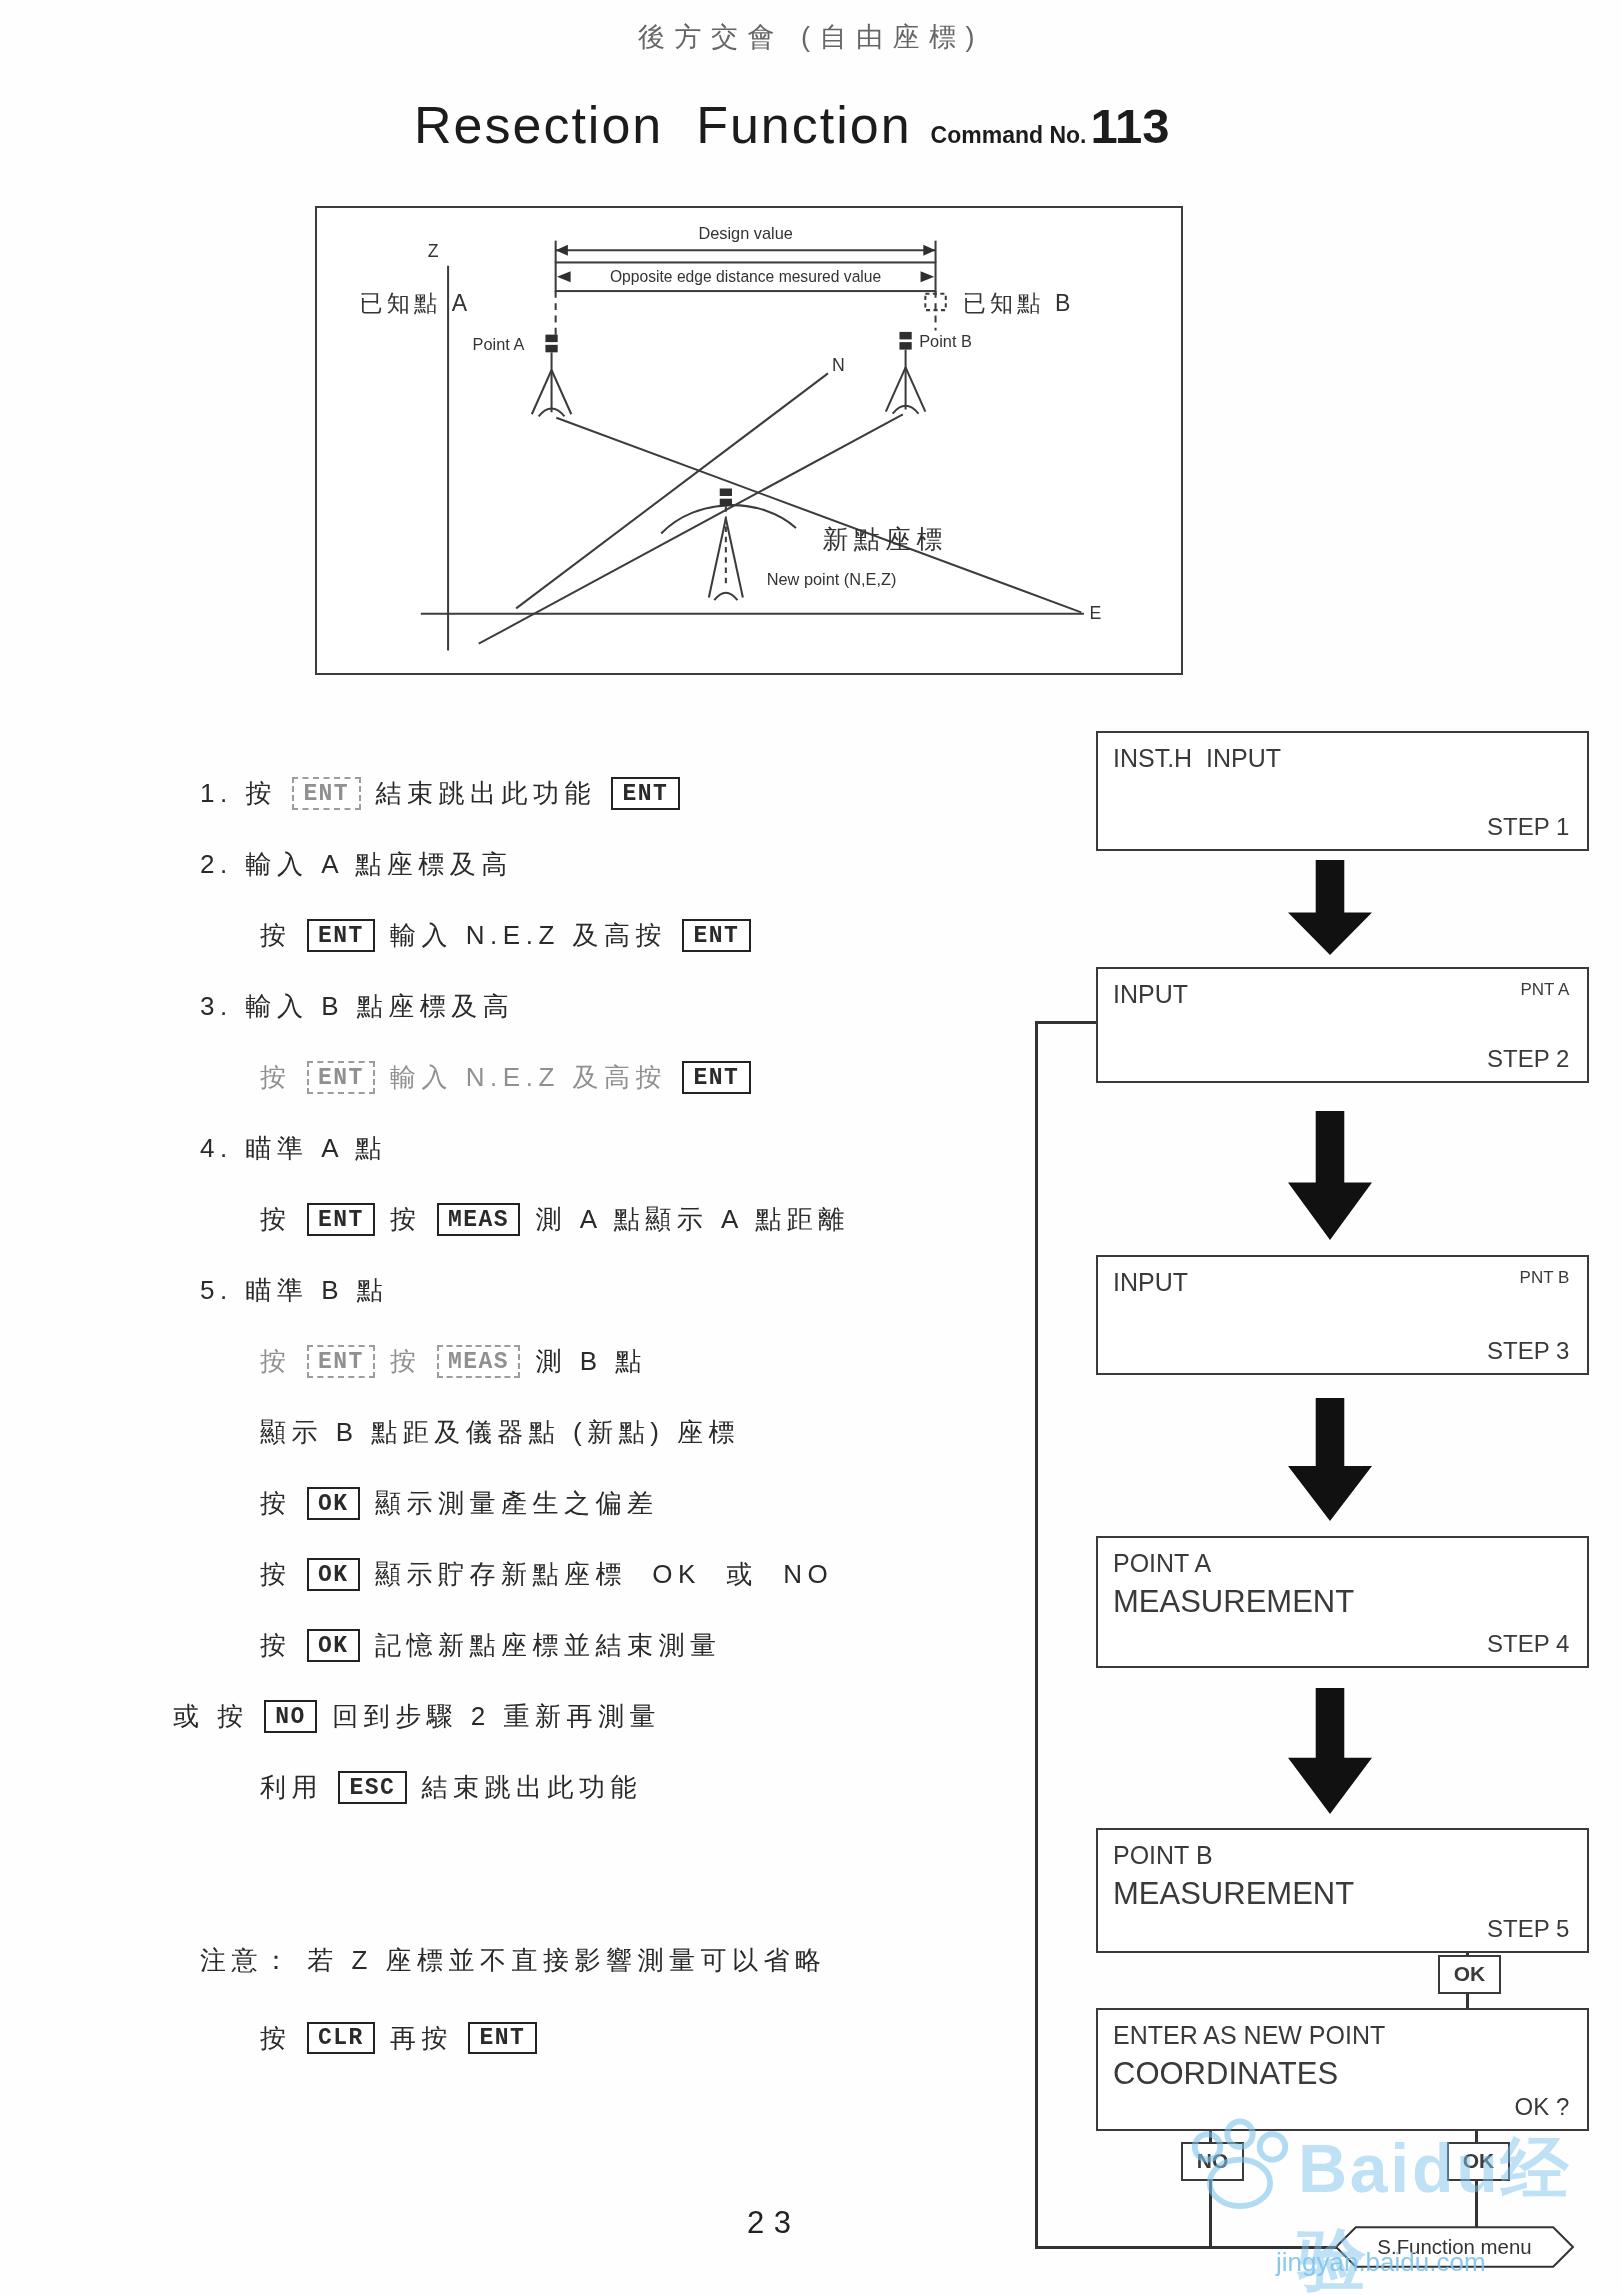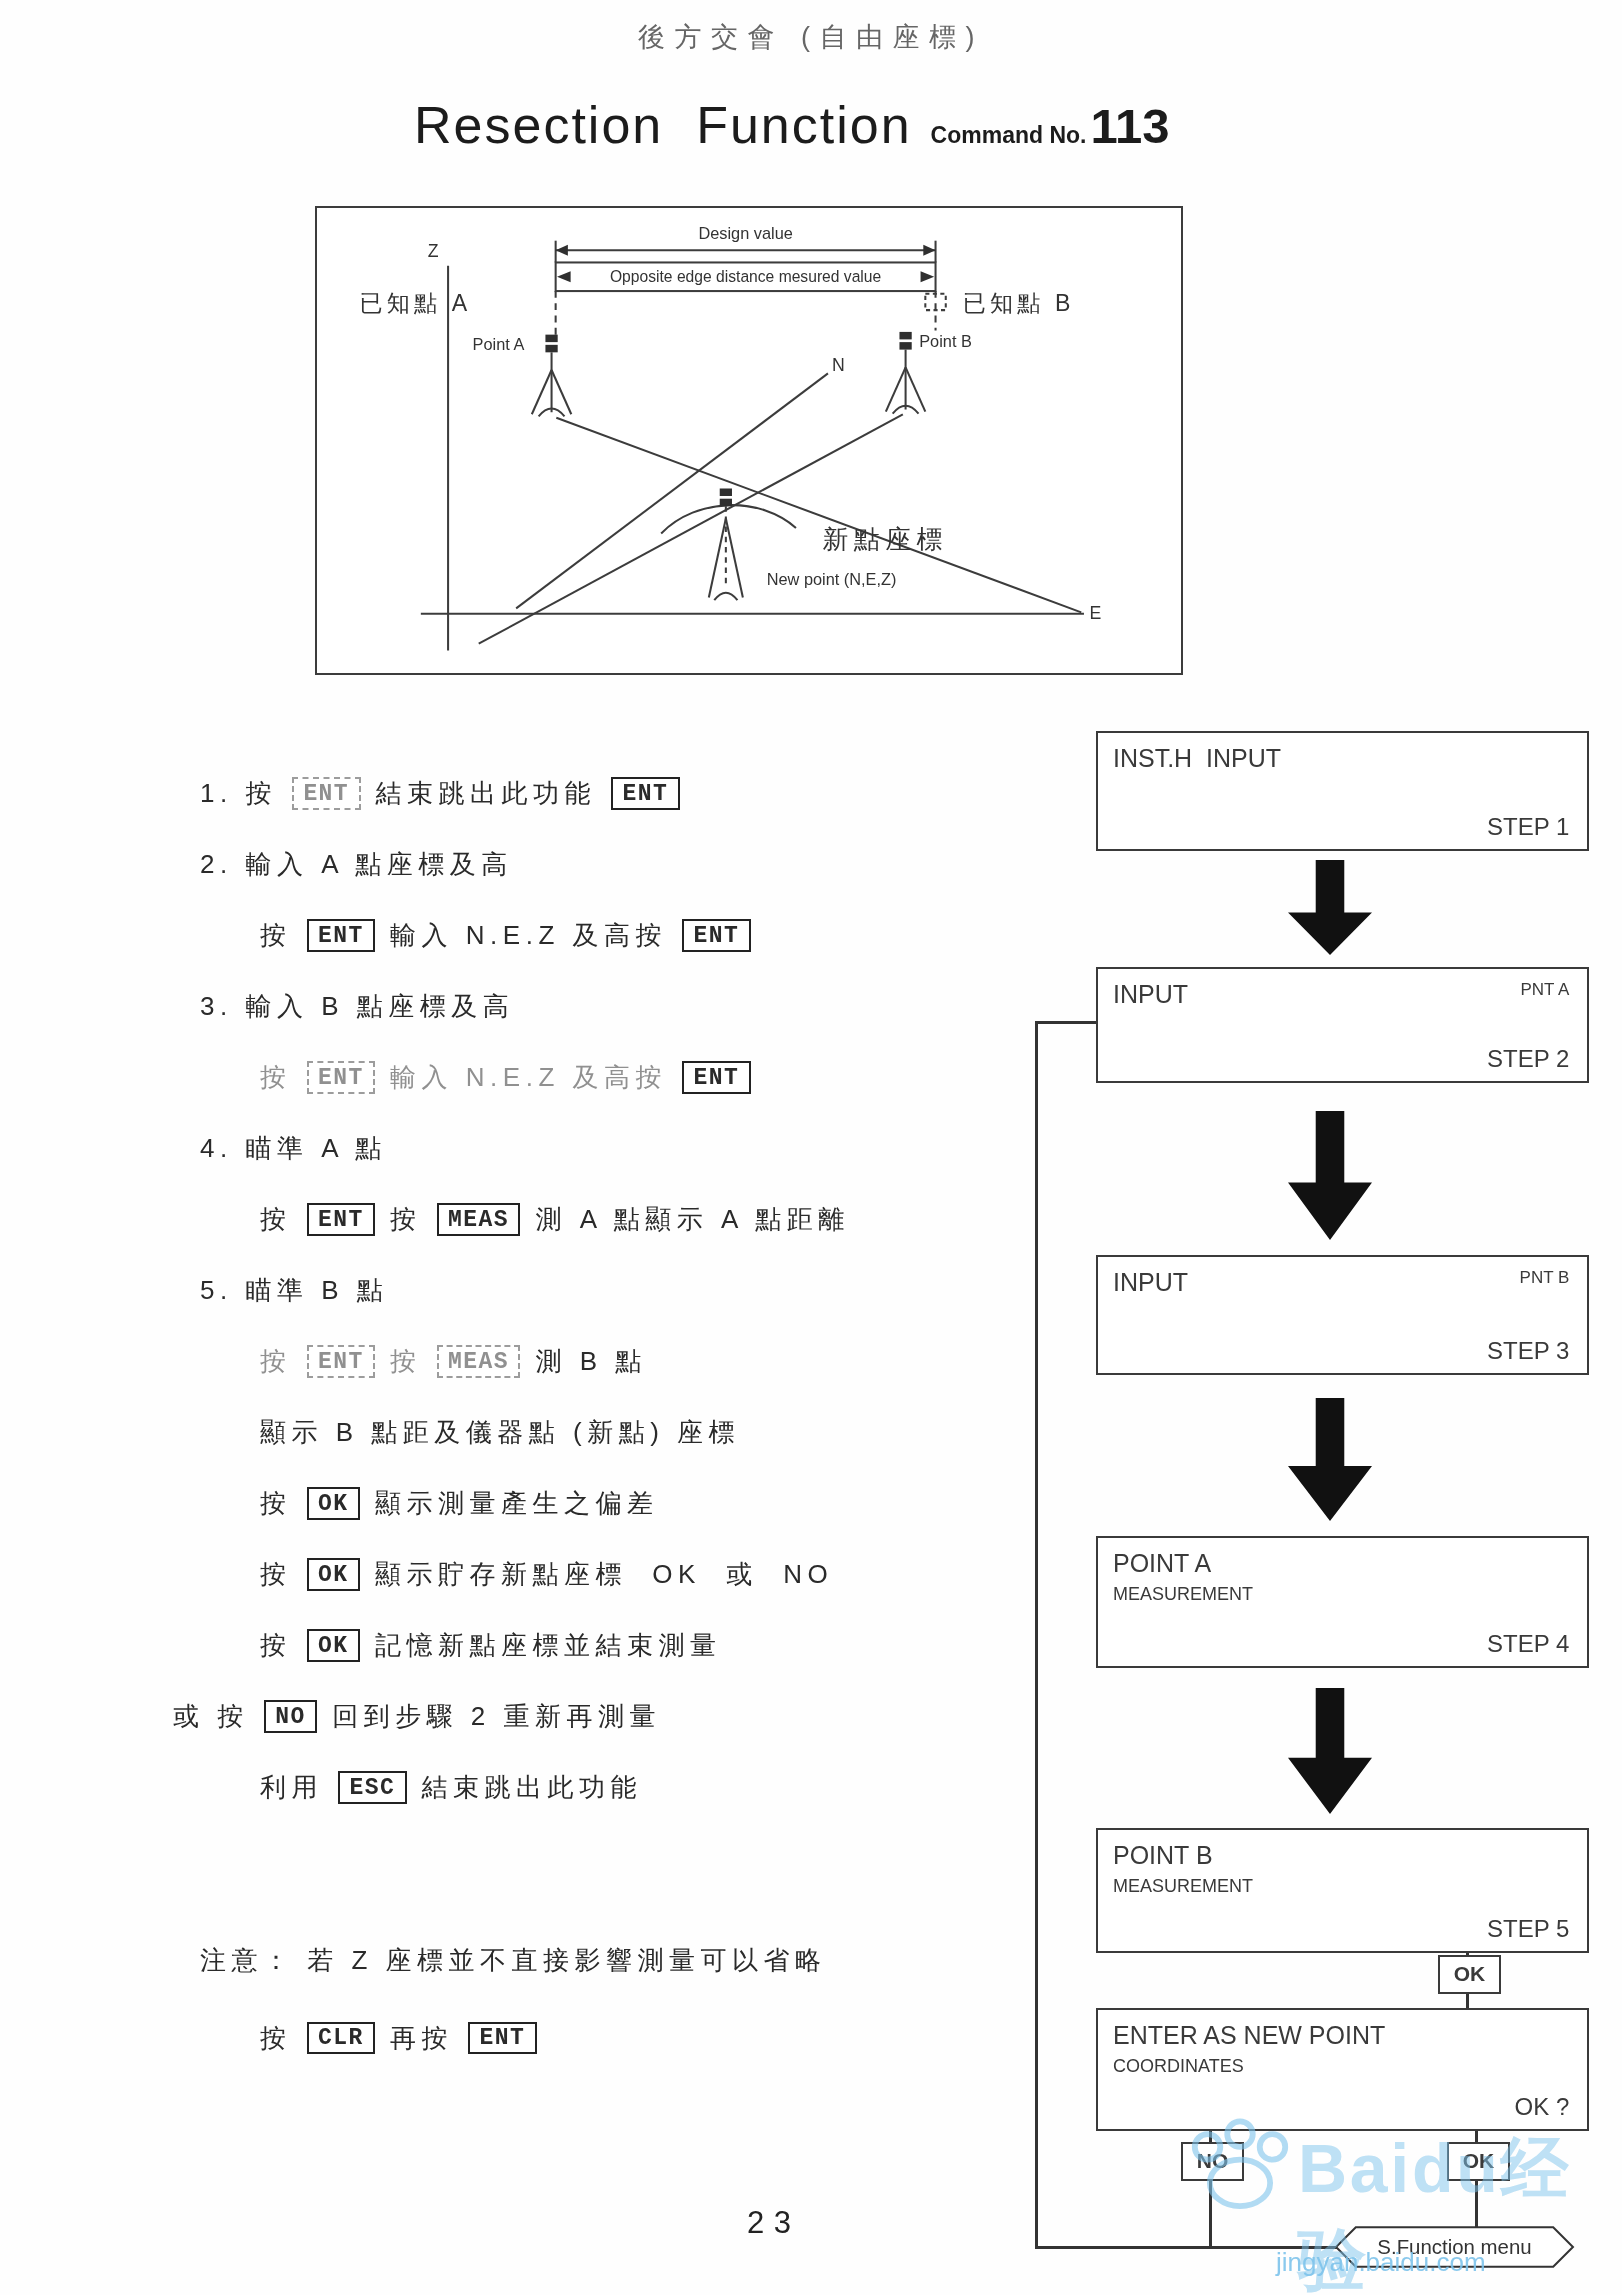--- a/index.html
+++ b/index.html
@@ -19,21 +19,21 @@
             color:#2a2a2a;white-space:pre;}
   .notes .step-row{height:78px;}
   .step-row.indent{margin-left:60px;}
   .step-row.outdent{margin-left:-27px;}
   .keycap{display:inline-block;border:2px solid #222;padding:1.4px 9.5px;letter-spacing:1.4px;
           font-family:Liberation Mono, monospace;font-size:23px;font-weight:bold;background:#fff;}
   .kfaded{color:#909090;border-color:#9c9c9c;border-style:dashed;}
   .tfaded{color:#909090;}
   .fc-box{position:absolute;border:2px solid #3a3a3a;background:#fff;color:#3a3a3a;z-index:2;padding-left:20px;}
   .fc-title{position:absolute;left:15px;top:11px;font-size:25px;white-space:pre;}
-  .fc-line2{position:absolute;left:15px;top:46px;font-size:18px;}
+  .fc-line2{position:absolute;left:15px;top:46px;font-size:31px;}
   .fc-right{position:absolute;right:17.7px;top:11px;font-size:17px;}
   .fc-step{position:absolute;right:17.7px;bottom:8.2px;font-size:24px;}
   .fc-arrow{position:absolute;z-index:2;}
   .btn-box{position:absolute;border:2px solid #3a3a3a;background:#fff;color:#3a3a3a;font-size:21px;
            font-weight:bold;text-align:center;line-height:34px;z-index:2;}
   .line{position:absolute;background:#333;z-index:1;}
   .pageno{left:747px;top:2205px;font-size:31px;letter-spacing:9.5px;color:#222;}
   .wm{z-index:6;pointer-events:none;}
   .wm-brand{left:1298px;top:2124px;font-size:68px;font-weight:bold;color:rgba(125,195,235,0.5);letter-spacing:2.7px;}
   .wm-url{left:1276px;top:2247px;font-size:26px;color:rgba(125,195,235,0.9);}

